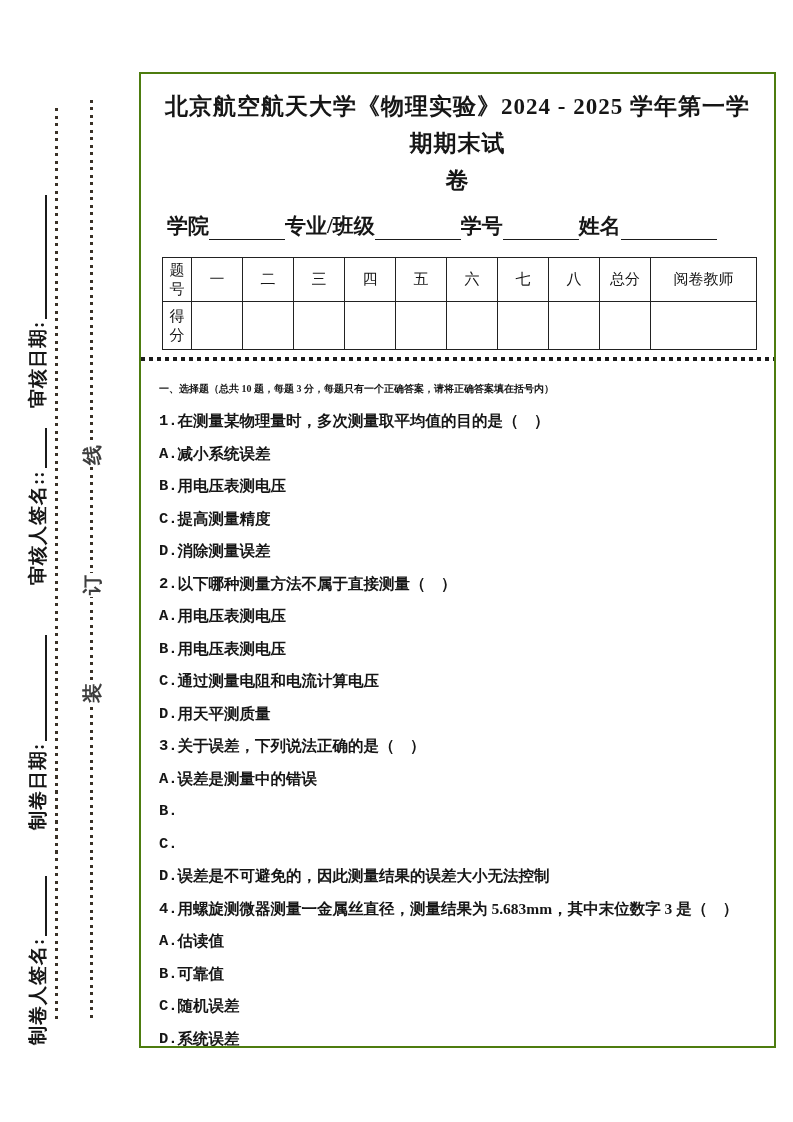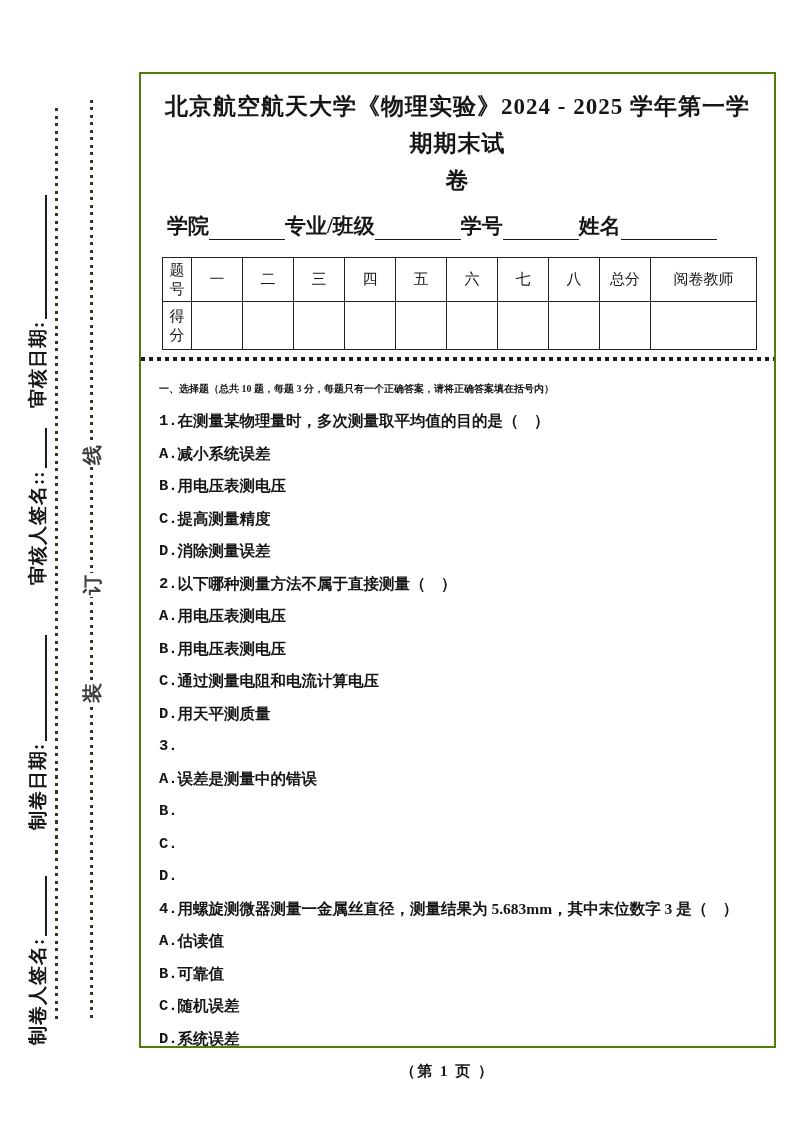--- a/index.html
+++ b/index.html
@@ -199,33 +199,35 @@
           </div>
         <div class="line">
             <span class="key">D.</span>
             <span class="txt">用天平测质量</span>
           </div>
       </div>
 
       <div class="q">
         <div class="line">
             <span class="key">3.</span>
+            <span class="txt">关于误差，下列说法正确的是（　）</span>
           </div>
         <div class="line">
             <span class="key">A.</span>
             <span class="txt">误差是测量中的错误</span>
           </div>
         <div class="line">
             <span class="key">B.</span>
           </div>
         <div class="line">
             <span class="key">C.</span>
           </div>
         <div class="line">
             <span class="key">D.</span>
+            <span class="txt">误差是不可避免的，因此测量结果的误差大小无法控制</span>
           </div>
       </div>
 
       <div class="q">
         <div class="line">
             <span class="key">4.</span>
             <span class="txt">用螺旋测微器测量一金属丝直径，测量结果为 5.683mm，其中末位数字 3 是（　）</span>
           </div>
         <div class="line">
             <span class="key">A.</span>
@@ -241,15 +243,14 @@
           </div>
         <div class="line">
             <span class="key">D.</span>
             <span class="txt">系统误差</span>
           </div>
       </div>
 
     </div>
   </div>
 
-  <div id="footer">（第 1 页 ）</div>
 
 </div>
 
 </body></html>

